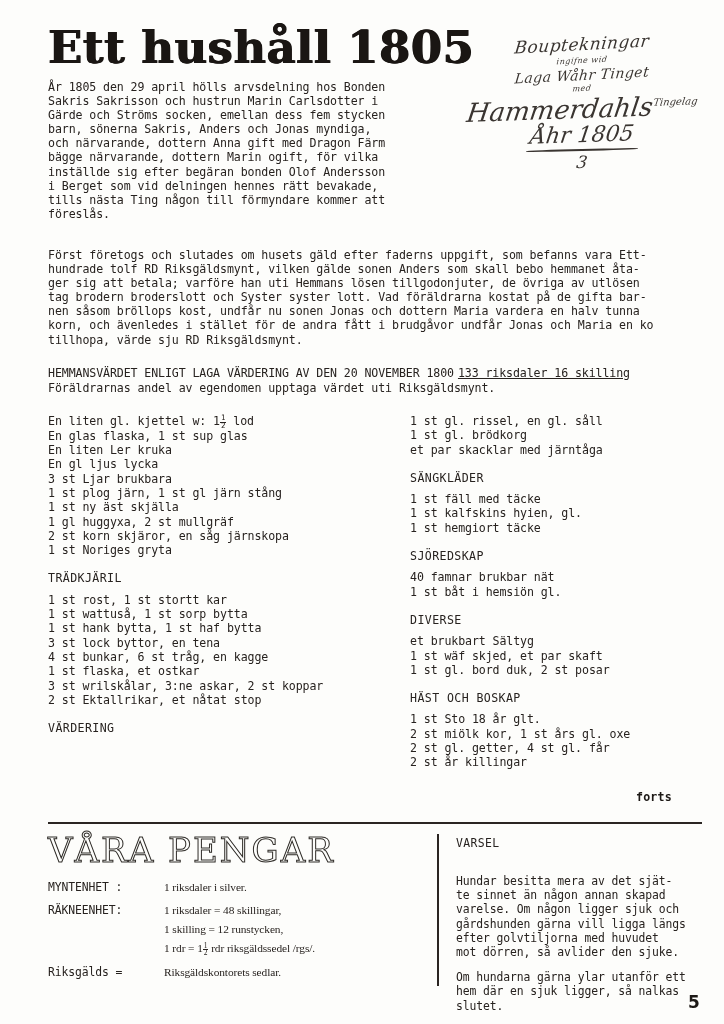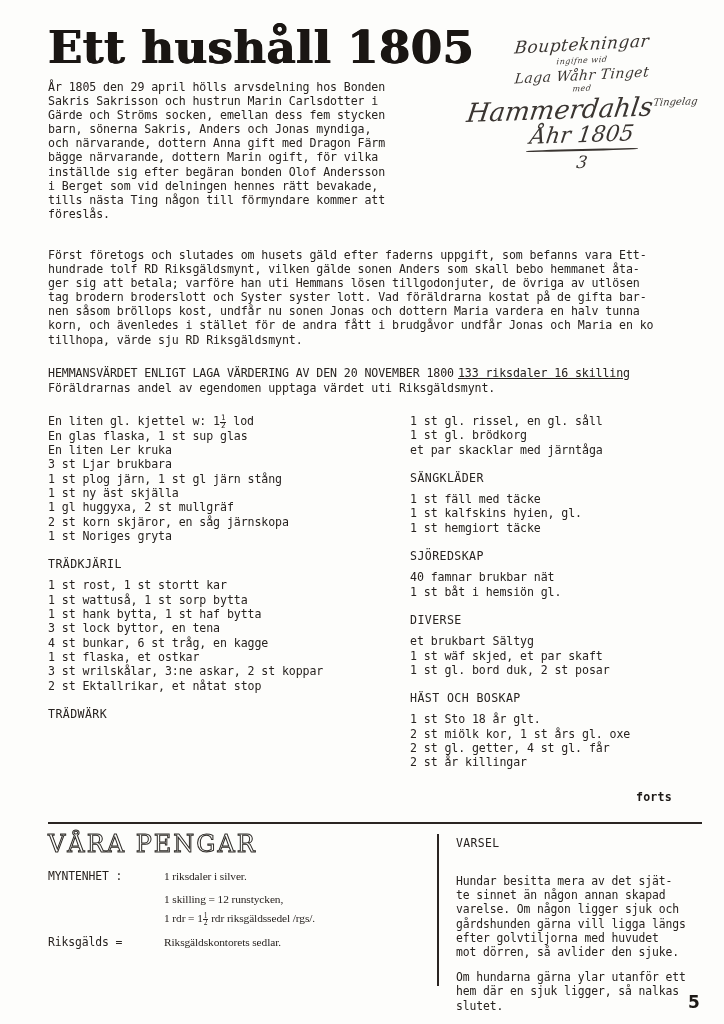--- a/index.html
+++ b/index.html
@@ -155,21 +155,21 @@
   }
 
   .pengar {
     position: absolute;
     left: 48px;
     top: 832px;
     width: 380px;
   }
   .pengar-title {
     font-family: "DejaVu Serif", serif;
-    font-size: 24px;
+    font-size: 34px;
     line-height: 1.06;
     letter-spacing: 2px;
     color: #fdfdfb;
     -webkit-text-stroke: 1px #33302c;
     text-shadow: 0 0 0 #33302c;
     margin: 0 0 12px 0;
   }
   .money-table {
     border-collapse: collapse;
     font-size: 11.4px;
@@ -254,39 +254,40 @@
   <div class="valuation">
     <div><span>HEMMANSVÄRDET ENLIGT LAGA VÄRDERING AV DEN 20 NOVEMBER 1800</span><span class="amount">133 riksdaler 16 skilling</span></div>
     <div>Föräldrarnas andel av egendomen upptaga värdet uti Riksgäldsmynt.</div>
   </div>
 
   <div class="invcol" id="col-left">
       <ul>
         <li>En liten gl. kjettel w: 1<span class="frac"><span class="num">1</span><span class="den">2</span></span> lod</li>
         <li>En glas flaska, 1 st sup glas</li>
         <li>En liten Ler kruka</li>
+        <li>En gl ljus lycka</li>
         <li>3 st Ljar brukbara</li>
         <li>1 st plog järn, 1 st gl järn stång</li>
         <li>1 st ny äst skjälla</li>
         <li>1 gl huggyxa, 2 st mullgräf</li>
         <li>2 st korn skjäror, en såg järnskopa</li>
         <li>1 st Noriges gryta</li>
       </ul>
       <div class="sec-head">TRÄDKJÄRIL</div>
       <ul>
         <li>1 st rost, 1 st stortt kar</li>
         <li>1 st wattuså, 1 st sorp bytta</li>
         <li>1 st hank bytta, 1 st haf bytta</li>
         <li>3 st lock byttor, en tena</li>
         <li>4 st bunkar, 6 st tråg, en kagge</li>
         <li>1 st flaska, et ostkar</li>
         <li>3 st wrilskålar, 3:ne askar, 2 st koppar</li>
         <li>2 st Ektallrikar, et nåtat stop</li>
       </ul>
-      <div class="sec-head">TRÄDWÄRK</div>
+      <div class="sec-head">VÄRDERING</div>
     </div>
   <div class="invcol" id="col-right">
       <ul>
         <li>1 st gl. rissel, en gl. såll</li>
         <li>1 st gl. brödkorg</li>
         <li>et par skacklar med järntåga</li>
       </ul>
       <div class="sec-head">SÄNGKLÄDER</div>
       <ul>
         <li>1 st fäll med täcke</li>
@@ -318,20 +319,24 @@
   <div class="hrule"></div>
   <div class="vrule"></div>
 
   <div class="pengar">
     <div class="pengar-title">VÅRA PENGAR</div>
     <table class="money-table">
       <tbody id="money-rows">
           <tr>
             <td class="lbl">MYNTENHET :</td>
             <td class="val">1 riksdaler i silver.</td>
+          </tr>
+          <tr class="tight">
+            <td class="lbl">RÄKNEENHET:</td>
+            <td class="val">1 riksdaler = 48 skillingar,</td>
           </tr>
           <tr class="tight">
             <td class="lbl"></td>
             <td class="val">1 skilling  = 12 runstycken,</td>
           </tr>
           <tr>
             <td class="lbl"></td>
             <td class="val">1 rdr = 1<span class="frac"><span class="num">1</span><span class="den">2</span></span> rdr riksgäldssedel /rgs/.</td>
           </tr>
           <tr>

